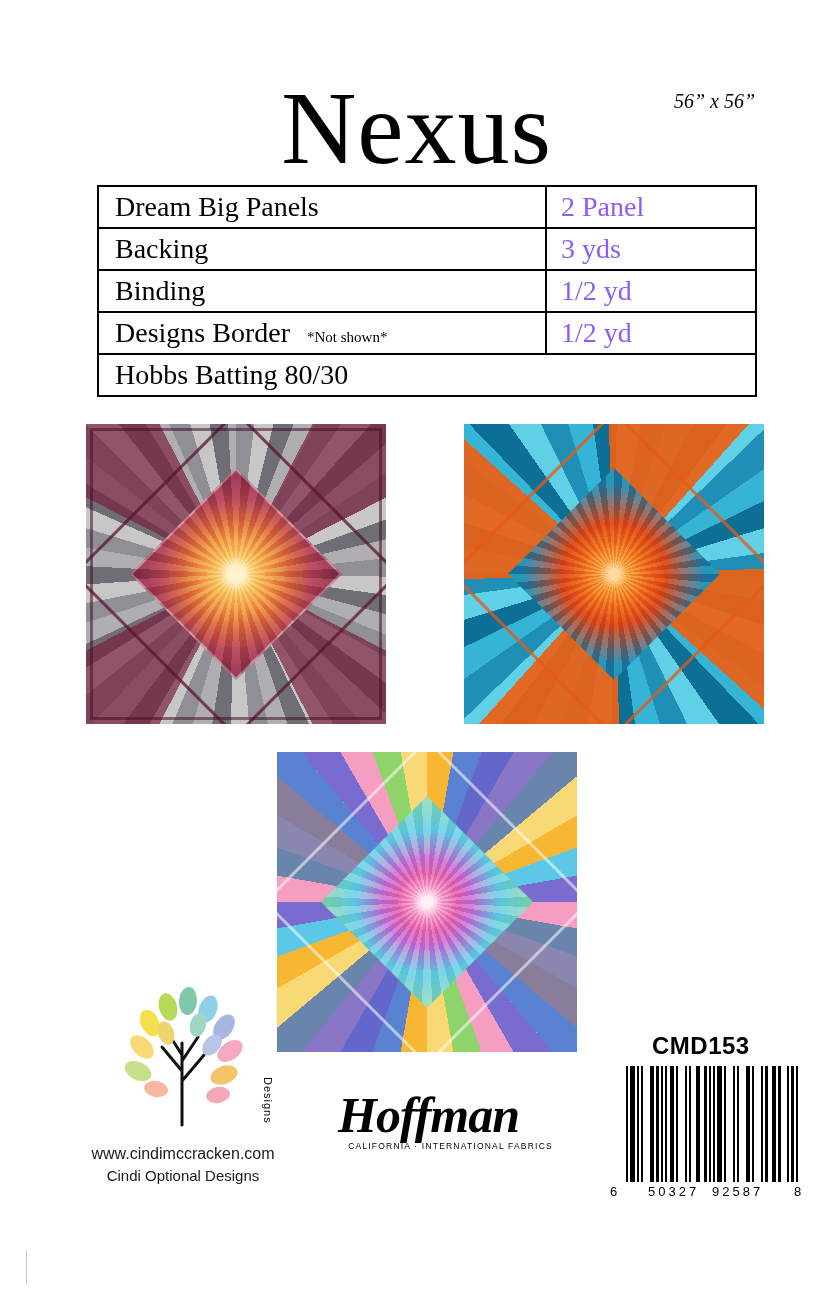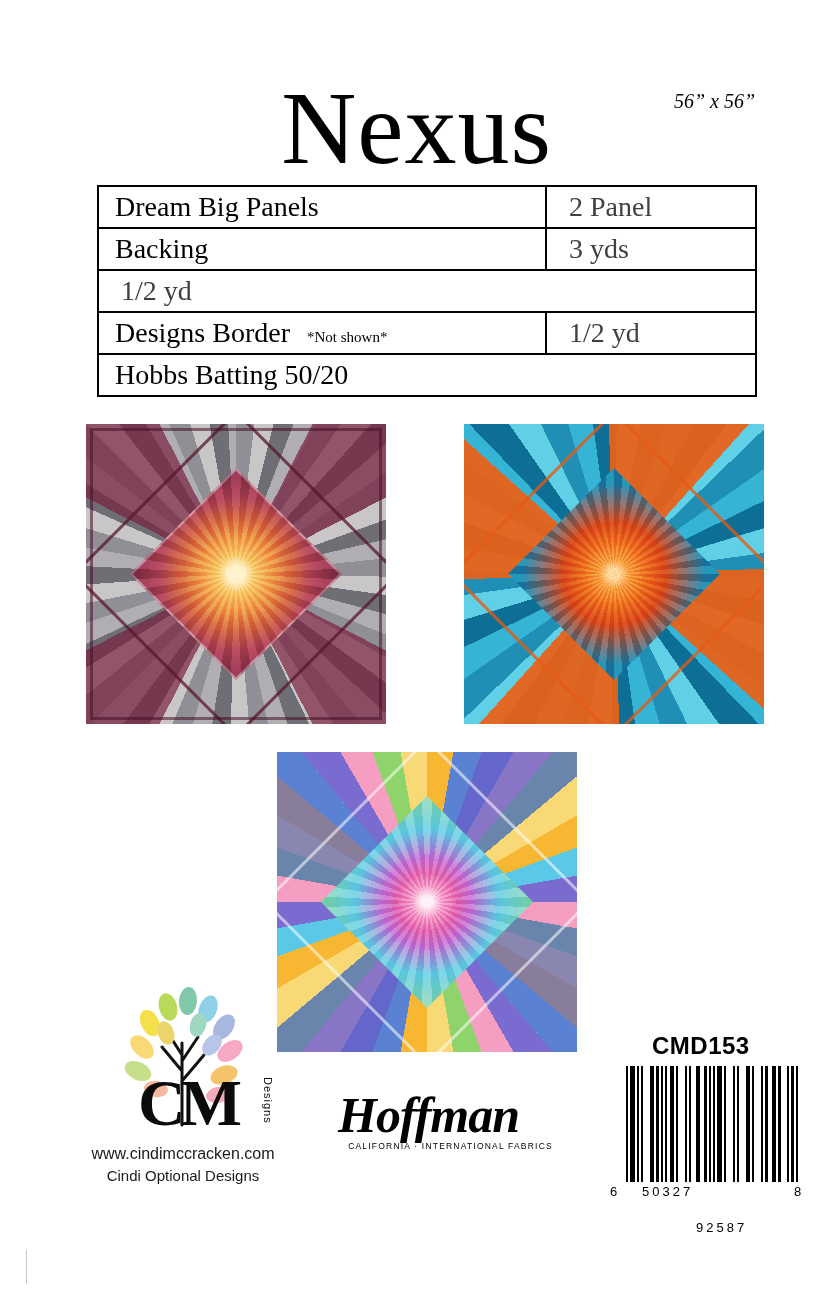--- a/index.html
+++ b/index.html
@@ -69,23 +69,23 @@
     border-right: 2px solid #000;
     height: 100%;
     line-height: 40px;
   }
   .trow.last .tcell-label {
     border-right: none;
     flex: 1 1 auto;
   }
   .tcell-value {
     flex: 1 1 auto;
-    padding-left: 22px;
+    padding-left: 14px;
     font-size: 28px;
-    color: #404040;
+    color: #8b5cf6;
     line-height: 40px;
   }
   .note {
     font-size: 15px;
     margin-left: 17px;
     font-style: normal;
   }
 
   
   .quilt {
@@ -324,22 +324,22 @@
   }
   .bc-digits {
     position: absolute;
     top: 118px; left: 0; width: 200px;
     font-family: "Liberation Sans", sans-serif;
     font-size: 13px;
     color: #000;
   }
   .bc-digits span { position: absolute; }
   .bc-left { left: 2px; }
-  .bc-mid1 { left: 34px; letter-spacing: 3px; }
-  .bc-mid2 { left: 88px; letter-spacing: 3px; margin-top: 36px; }
+  .bc-mid1 { left: 40px; letter-spacing: 3px; }
+  .bc-mid2 { left: 104px; letter-spacing: 3px; }
   .bc-right { left: 186px; }
 
   
   .edge-mark {
     position: absolute;
     left: 26px; bottom: 16px;
     width: 1px; height: 34px;
     background: #c9c9c9;
   }
 </style>
@@ -361,34 +361,37 @@
   </div>
 
   <div class="trow">
     <div class="tcell-label">
       <span>Backing</span>
     </div>
     <div class="tcell-value">3 yds</div>
   </div>
 
   <div class="trow">
+    <div class="tcell-label">
+      <span>Binding</span>
+    </div>
     <div class="tcell-value">1/2 yd</div>
   </div>
 
   <div class="trow">
     <div class="tcell-label">
       <span>Designs Border</span>
       <span class="note">*Not shown*</span>
     </div>
     <div class="tcell-value">1/2 yd</div>
   </div>
 
   <div class="trow last">
     <div class="tcell-label">
-      <span>Hobbs Batting  50/20</span>
+      <span>Hobbs Batting  80/30</span>
     </div>
   </div>
 
 </div>
 
 <div class="quilt" id="quilt-1">
   <div class="inner">
     <div class="bg"></div>
     <div class="band"></div>
     <div class="diamond-out"></div>
@@ -433,21 +436,20 @@
       <ellipse cx="146" cy="90" rx="9" ry="14" fill="#f4c36a" transform="rotate(70 146 90)"></ellipse>
       <ellipse cx="64" cy="62" rx="9" ry="14" fill="#f9d976" transform="rotate(-45 64 62)"></ellipse>
       <ellipse cx="60" cy="86" rx="9" ry="14" fill="#c6e08a" transform="rotate(-65 60 86)"></ellipse>
       <ellipse cx="120" cy="40" rx="8" ry="12" fill="#9fd8c0" transform="rotate(15 120 40)"></ellipse>
       <ellipse cx="88" cy="48" rx="8" ry="12" fill="#ead46b" transform="rotate(-20 88 48)"></ellipse>
       <ellipse cx="134" cy="60" rx="8" ry="12" fill="#b7c6e8" transform="rotate(40 134 60)"></ellipse>
       <ellipse cx="78" cy="104" rx="8" ry="12" fill="#f6b9a0" transform="rotate(-80 78 104)"></ellipse>
       <ellipse cx="140" cy="110" rx="8" ry="12" fill="#f4a8b8" transform="rotate(80 140 110)"></ellipse>
     </g>
   </svg>
-  <div class="cm-text">CM</div>
   <div class="cm-designs">Designs</div>
   <div class="cm-url">www.cindimccracken.com</div>
   <div class="cm-name">Cindi Optional Designs</div>
 </div>
 
 <div id="hoffman">
   <div class="hoff-word">Hoffman</div>
   <div class="hoff-sub">CALIFORNIA · INTERNATIONAL FABRICS</div>
 </div>
 

